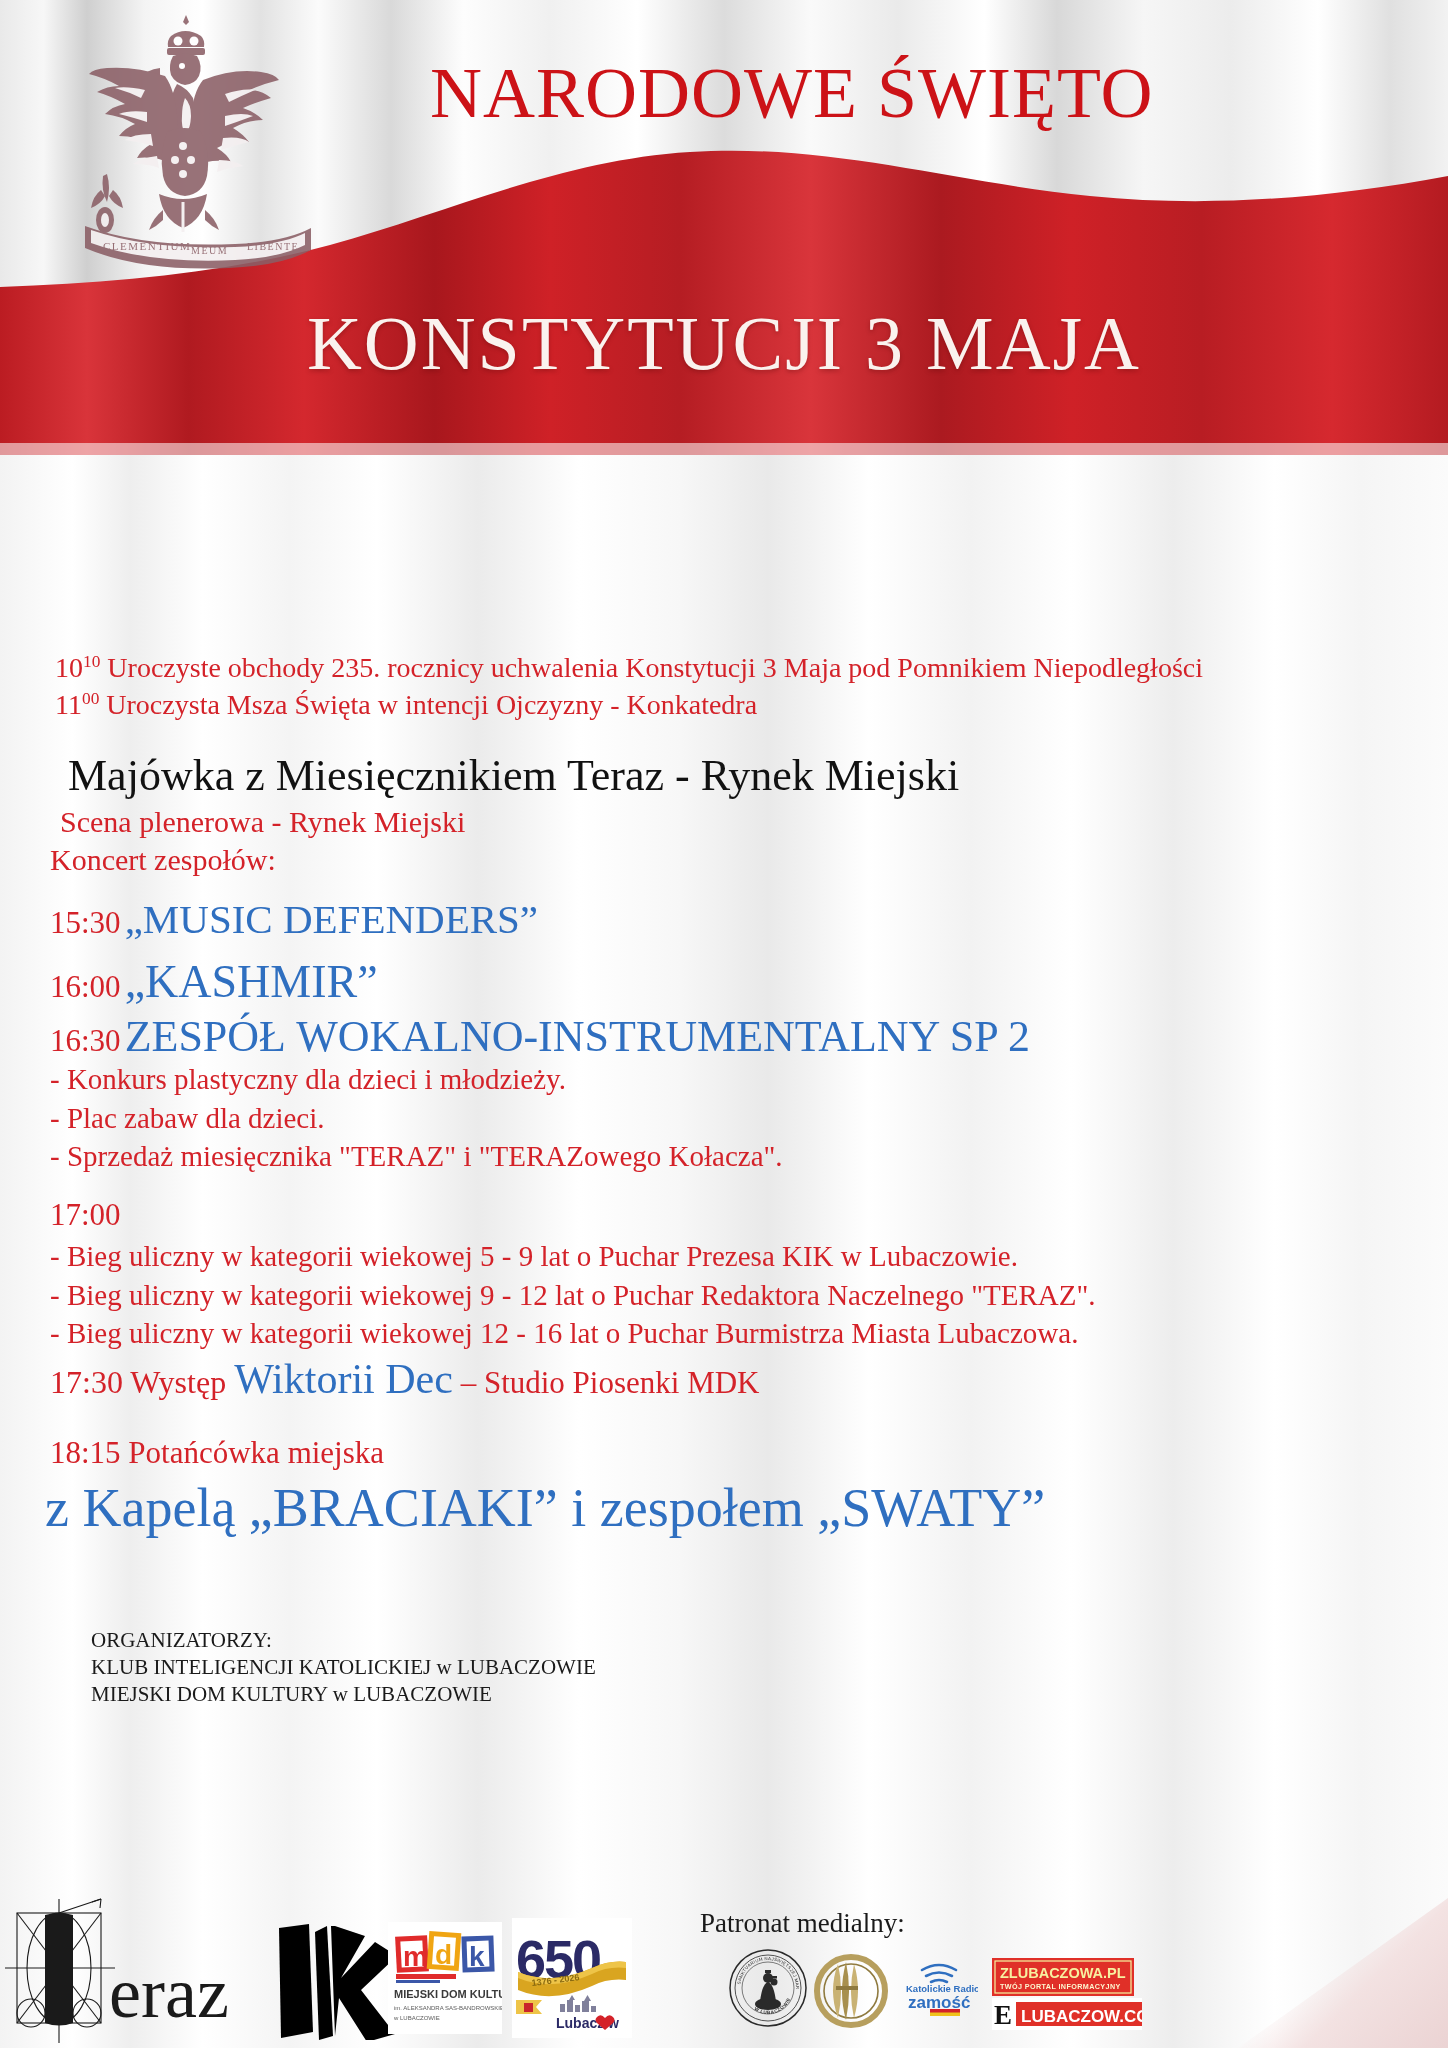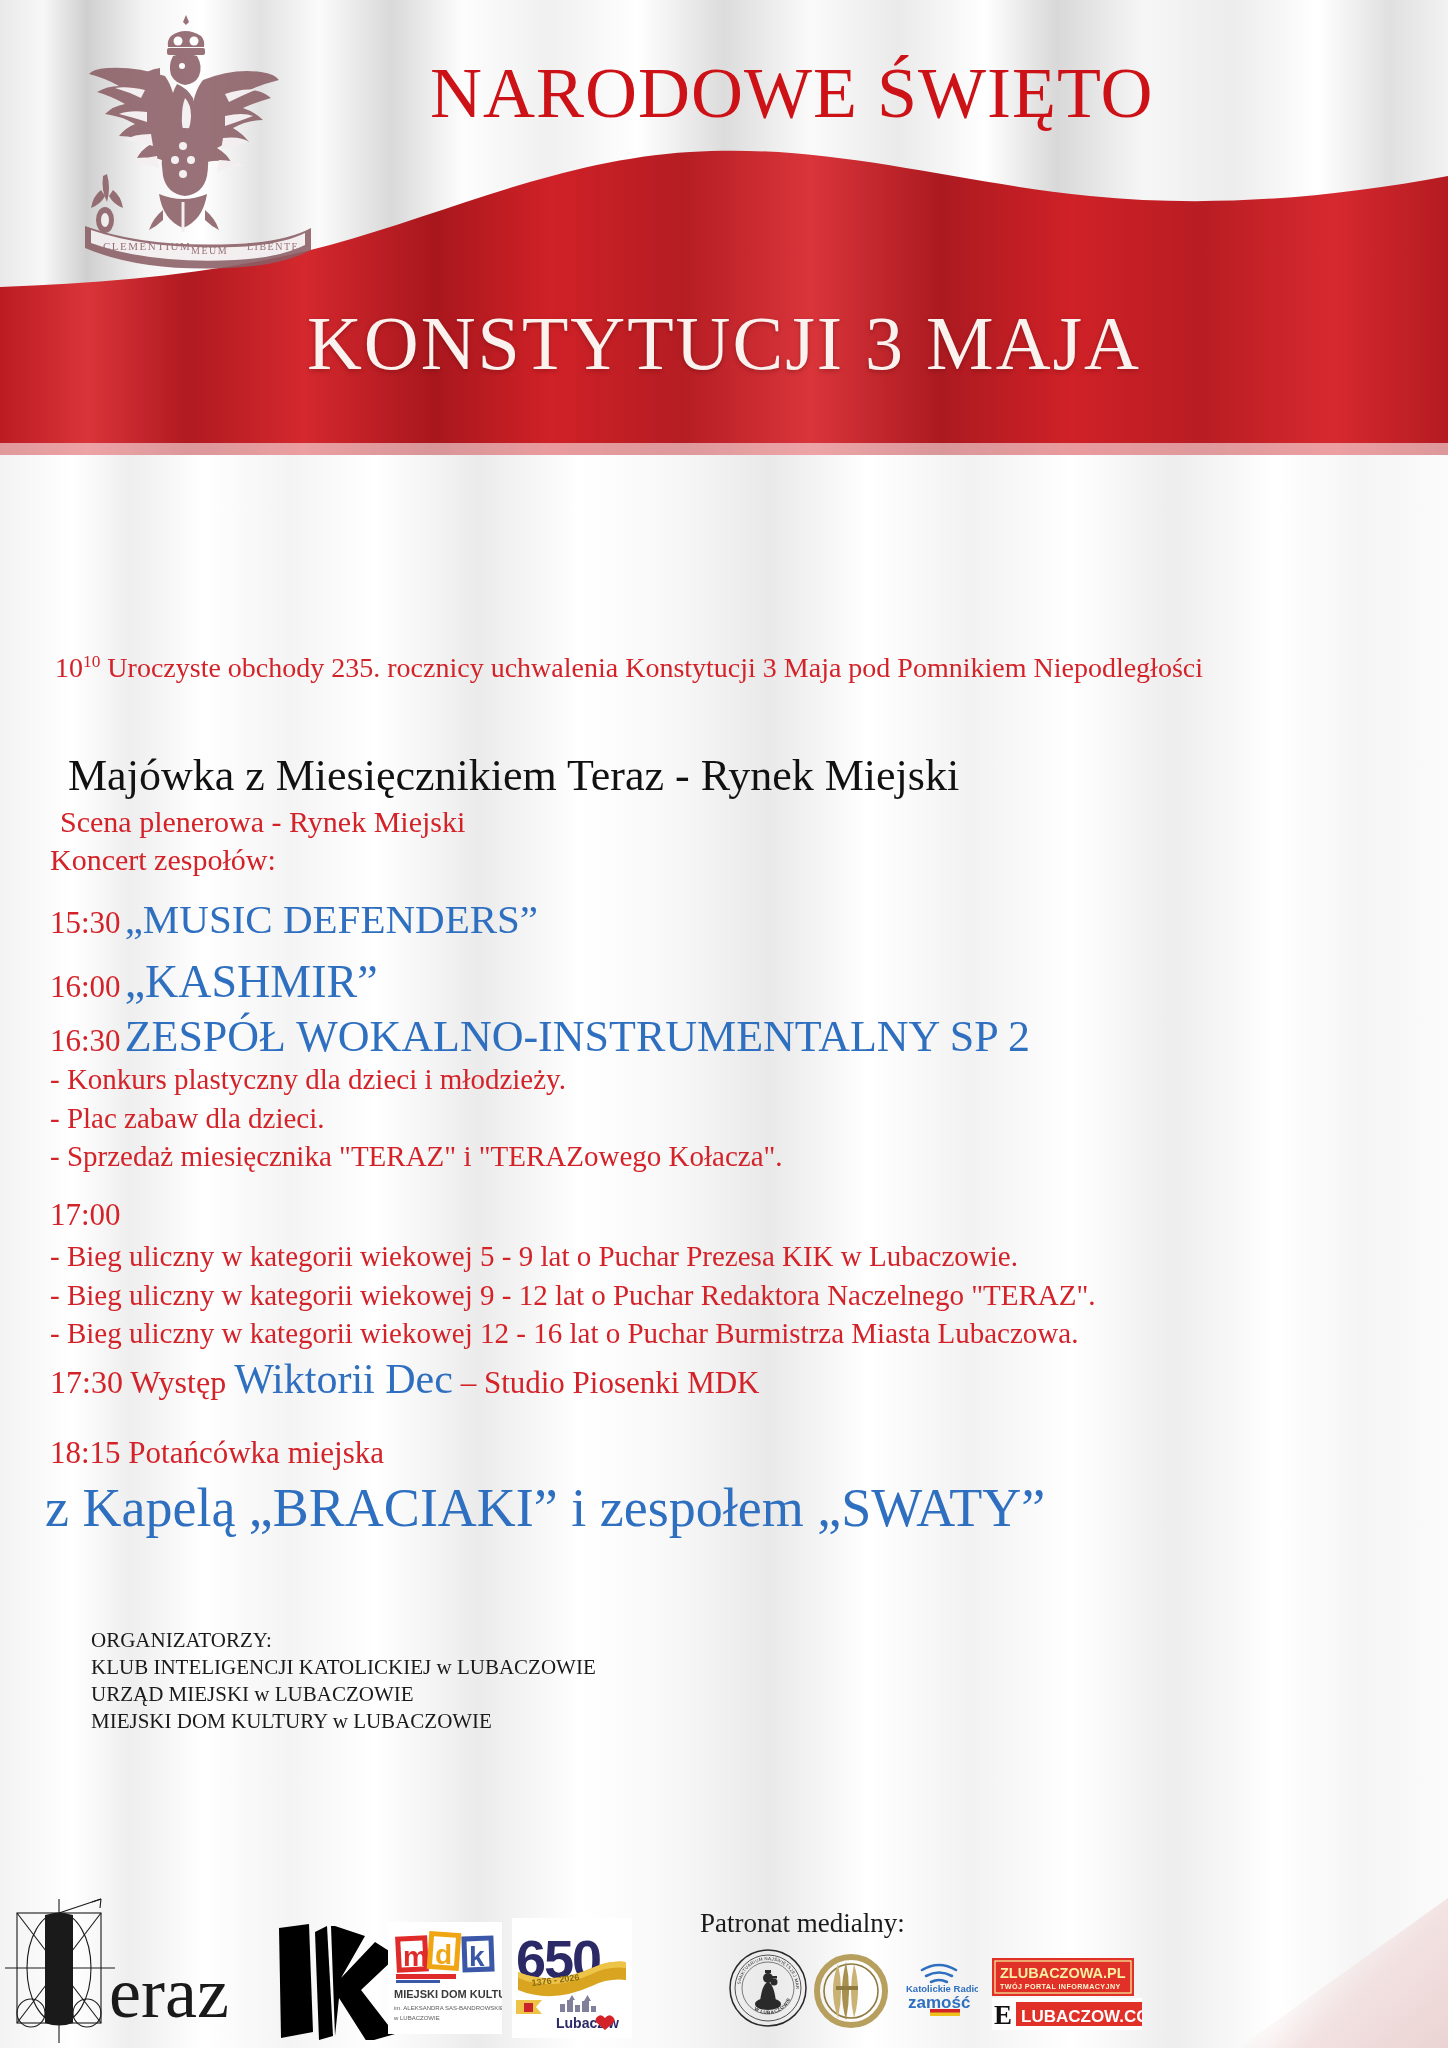--- a/index.html
+++ b/index.html
@@ -369,20 +369,21 @@
     </div>
 
     <div class="title-top">NARODOWE ŚWIĘTO</div>
     <div class="title-main">KONSTYTUCJI 3 MAJA</div>
   </div>
 
   <div class="body-area">
 
     <div class="intro">
       <div><span>10</span><sup>10</sup><span> Uroczyste obchody 235. rocznicy uchwalenia Konstytucji 3 Maja pod Pomnikiem Niepodległości</span></div>
+      <div><span>11</span><sup>00</sup><span> Uroczysta Msza Święta w intencji Ojczyzny - Konkatedra</span></div>
     </div>
 
     <div class="majowka">Majówka  z Miesięcznikiem Teraz - Rynek Miejski</div>
     <div class="scena">Scena plenerowa - Rynek Miejski</div>
     <div class="koncert">Koncert zespołów:</div>
 
     <div class="actrow band1">
       <span class="act-time">15:30</span>
       <span class="act-name">„MUSIC DEFENDERS”</span>
     </div>
@@ -411,21 +412,20 @@
     <div class="wystep">
       <span class="t">17:30 Występ </span><span class="n">Wiktorii Dec</span><span class="s"> – Studio Piosenki MDK</span>
     </div>
 
     <div class="potancowka">18:15 Potańcówka miejska</div>
     <div class="kapela">z Kapelą „BRACIAKI” i zespołem „SWATY”</div>
 
     <div class="organizers">
       <div>ORGANIZATORZY:</div>
       <div>KLUB INTELIGENCJI KATOLICKIEJ w LUBACZOWIE</div>
-      <div>URZĄD MIEJSKI w LUBACZOWIE</div>
       <div>MIEJSKI DOM KULTURY w LUBACZOWIE</div>
     </div>
   </div>
 
   <div class="logos">
 
     <div class="logo-teraz">
       <svg viewBox="0 0 290 150" xmlns="http://www.w3.org/2000/svg">
         <g stroke="#1a1a1a" stroke-width="1.1" fill="none">
           <rect x="12" y="18" width="84" height="110"></rect>

